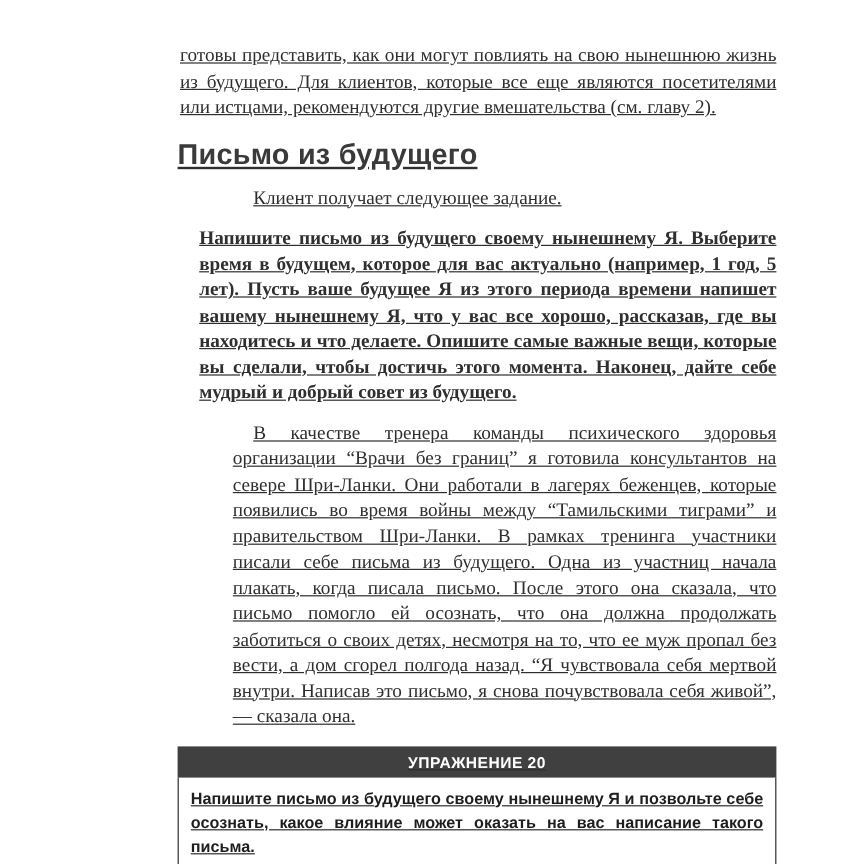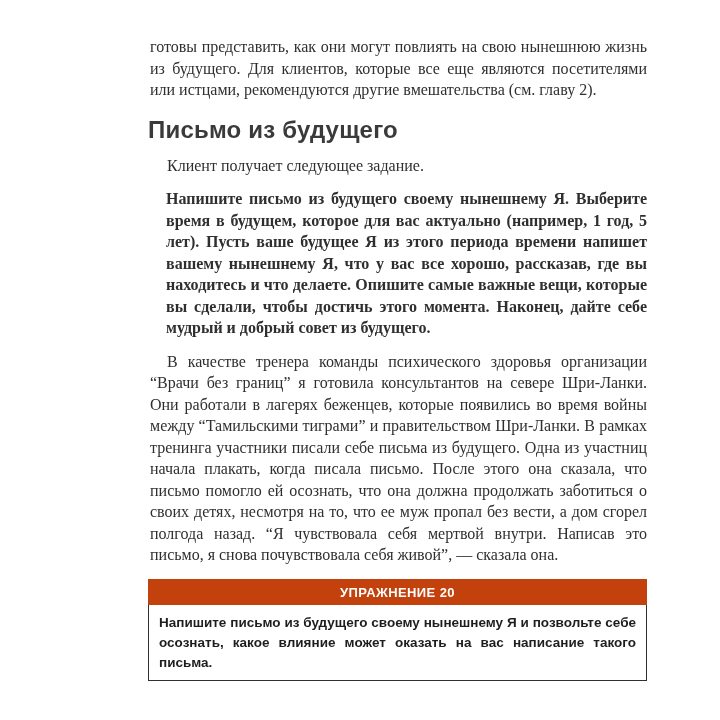--- a/index.html
+++ b/index.html
@@ -11,48 +11,49 @@
     font-family: "Liberation Serif", serif;
     overflow: hidden;
   }
   .page {
     box-sizing: border-box;
     width: 720px;
     height: 644px;
     padding: 36px 73px 24px 150px;
     display: flex;
     flex-direction: column;
+    text-decoration: underline;
   }
   p {
     margin: 0;
     font-size: 16px;
     line-height: 21.5px;
     text-align: justify;
     color: #2f2f2f;
   }
-  .indent { text-indent: 17px; }
+  .indent { text-indent: 17px; margin-left: 44px; }
   .section-heading {
     margin: 15px 0 9px -2px;
     font-family: "Liberation Sans", sans-serif;
     font-size: 24px;
     font-weight: bold;
     color: #3a3a3a;
     letter-spacing: 0.2px;
   }
   .lead { margin-top: 2px; }
   .quote-block {
     margin: 12px 0 0 16px;
     font-weight: bold;
   }
   .story { margin-top: 12px; }
   .exercise {
     margin: 13px 0 0 -2px;
   }
   .exercise-banner {
-    background: #c2410c;
+    background: #404040;
     color: #ffffff;
     font-family: "Liberation Sans", sans-serif;
     font-size: 13px;
     font-weight: bold;
     letter-spacing: 0.4px;
     text-align: center;
     padding: 6px 4px 5px 4px;
   }
   .exercise-box {
     border: 1.5px solid #2e3033;

